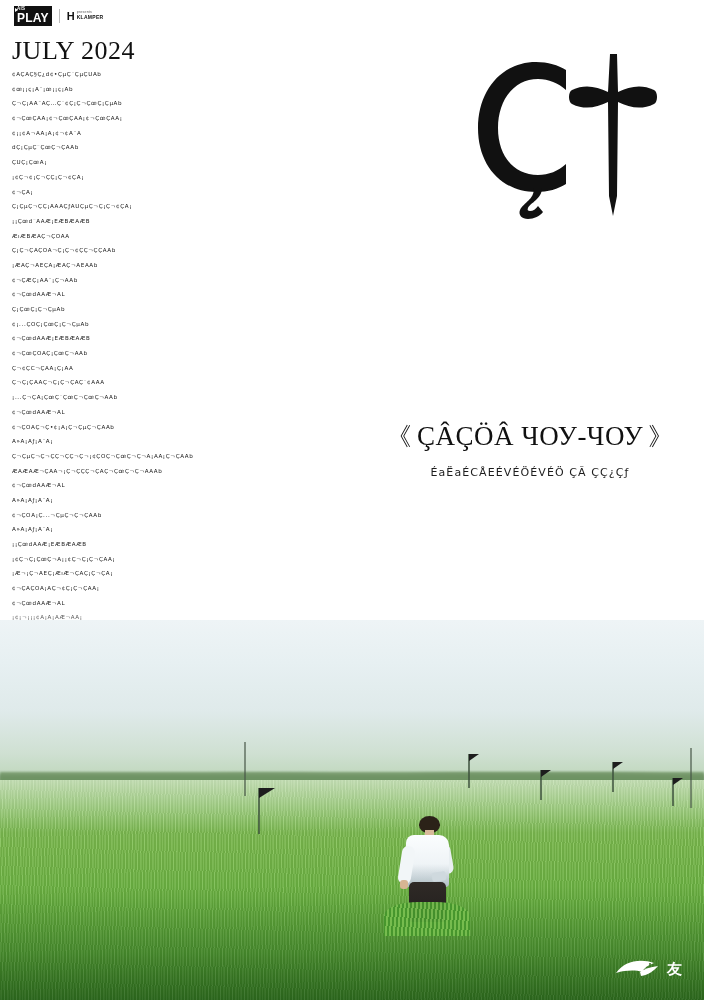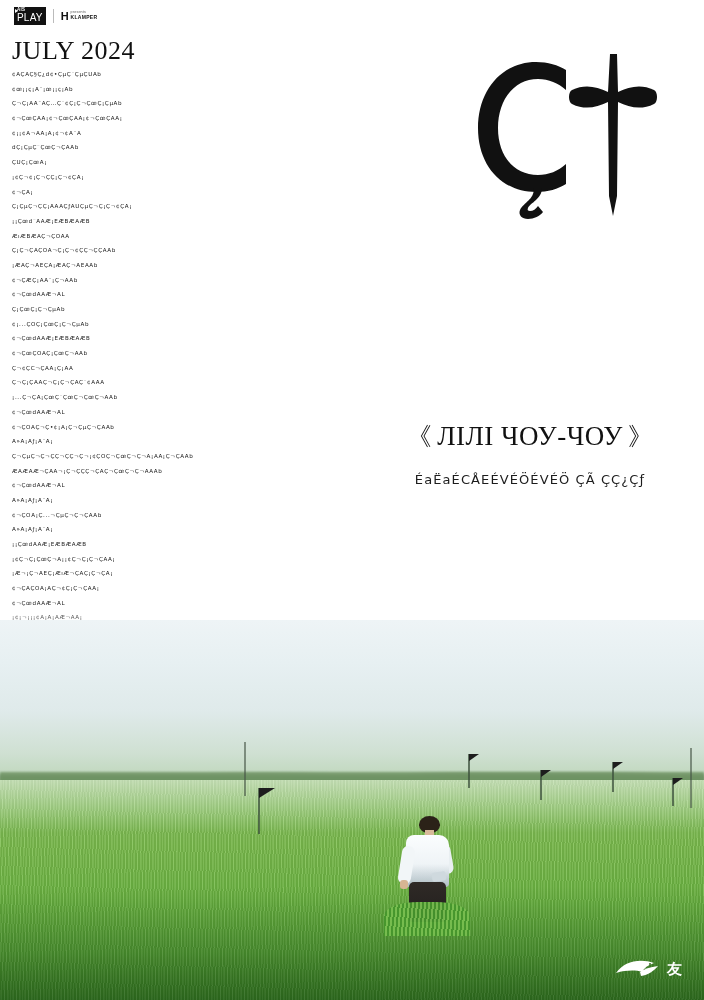--- a/index.html
+++ b/index.html
@@ -37,22 +37,22 @@
     padding: 1px 3px 2px 3px;
     line-height: 1.0;
     position: relative;
   }
   .logo-ais .l1 {
     font-size: 4.5px;
     letter-spacing: 0.3px;
     font-weight: bold;
   }
   .logo-ais .l2 {
-    font-size: 10px;
-    font-weight: normal;
+    font-size: 12px;
+    font-weight: bold;
     letter-spacing: 0.2px;
   }
   .logo-ais .tri {
     position: absolute;
     left: 1px;
     top: 1.5px;
     width: 0;
     height: 0;
     border-left: 3px solid #fff;
     border-top: 2.5px solid transparent;
@@ -150,23 +150,23 @@
     font-size: 27px;
     color: #111;
     letter-spacing: 0.5px;
     white-space: nowrap;
   }
   .title-main .brk {
     font-size: 25px;
     padding: 0 5px;
   }
   .title-sub {
-    margin-top: 19px;
+    margin-top: 13px;
     font-family: "DejaVu Sans", sans-serif;
-    font-size: 13px;
+    font-size: 11px;
     letter-spacing: 1.1px;
     color: #1c1c1c;
     white-space: nowrap;
   }
 
   
   .photo {
     position: absolute;
     left: 0;
     bottom: 0;
@@ -543,21 +543,21 @@
       <span class="item"></span>
       <span class="arm-l"></span>
       <span class="hand"></span>
       <span class="pants"></span>
       <span class="grass-front"></span>
     </div>
   </div>
 
   <div class="title-block">
     <div class="title-main">
-      <span class="brk">《</span><span>ЛІЛІ ЧОУ-ЧОУ</span><span class="brk">》</span>
+      <span class="brk">《</span><span>ÇÂÇÖÂ ЧОУ-ЧОУ</span><span class="brk">》</span>
     </div>
     <div class="title-sub">ÉaËaÉCÅEÉVÉÖÉVÉÖ ÇÃ ÇÇ¿Çƒ</div>
   </div>
 
   <div class="bird-mark">
     <svg width="50" height="26" viewBox="0 0 50 26" aria-hidden="true">
       <path d="M2 17 C10 5 26 2 40 7 C34 9 30 12 28 16 C22 14 12 14 2 17 Z" fill="#ffffff"></path>
       <path d="M26 16 C30 13 36 11 44 10 C40 15 34 19 27 20 Z" fill="#ffffff"></path>
       <circle cx="36" cy="8" r="1.1" fill="#4a7a3a"></circle>
     </svg>

